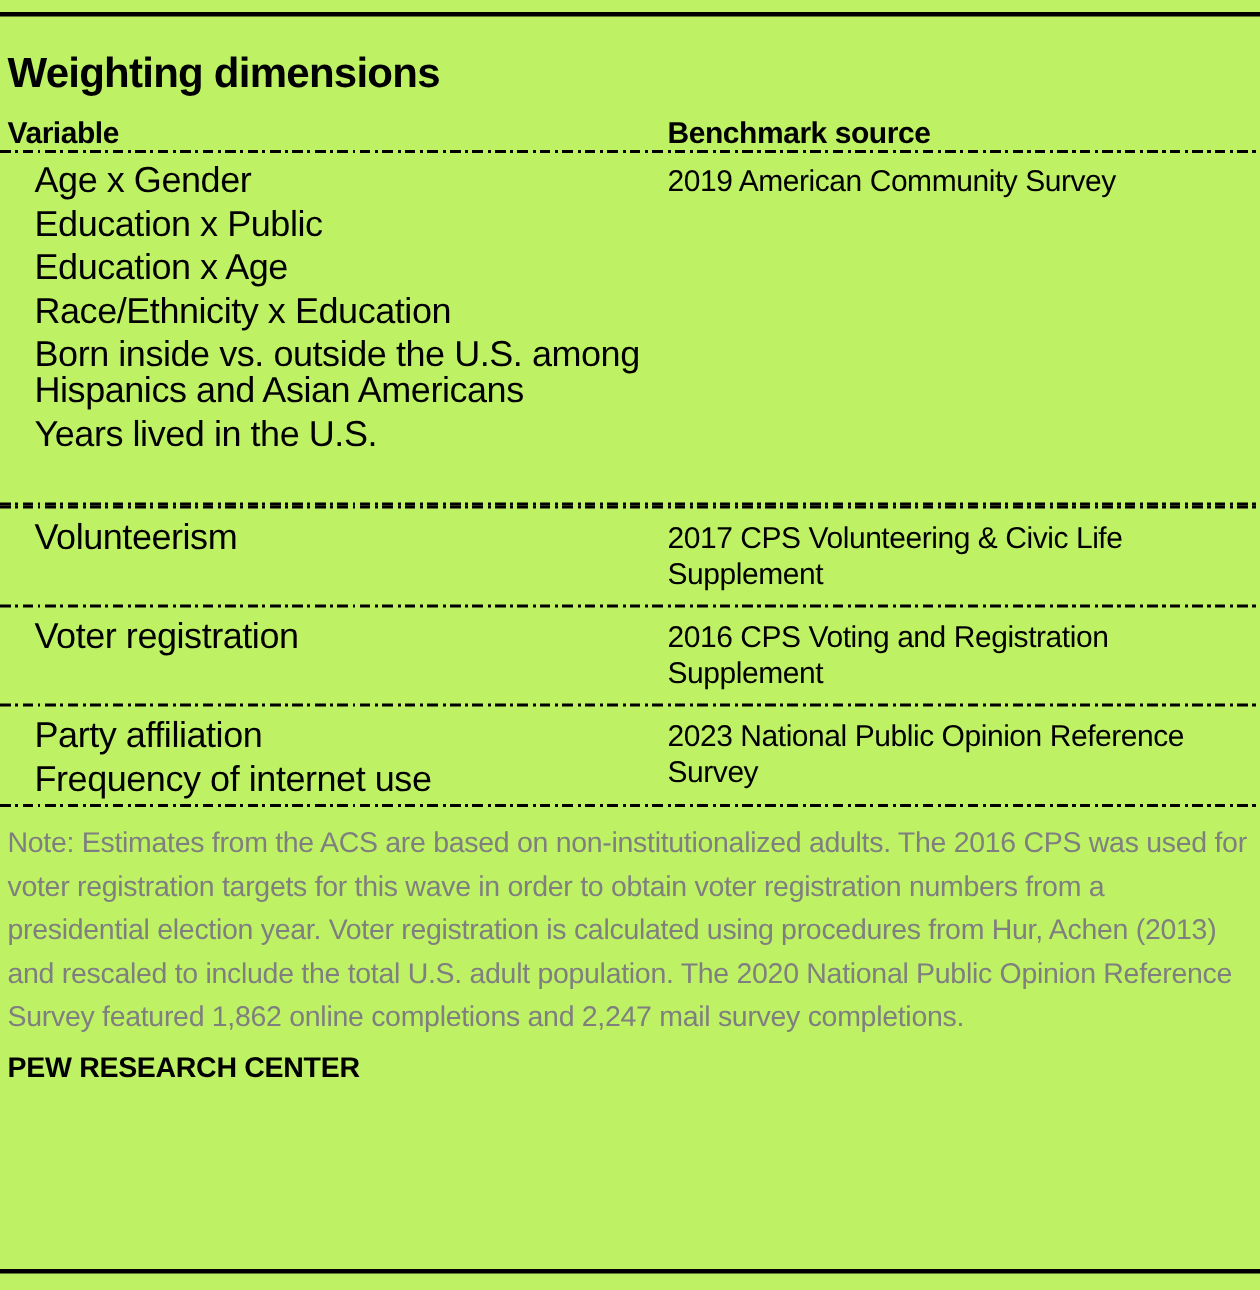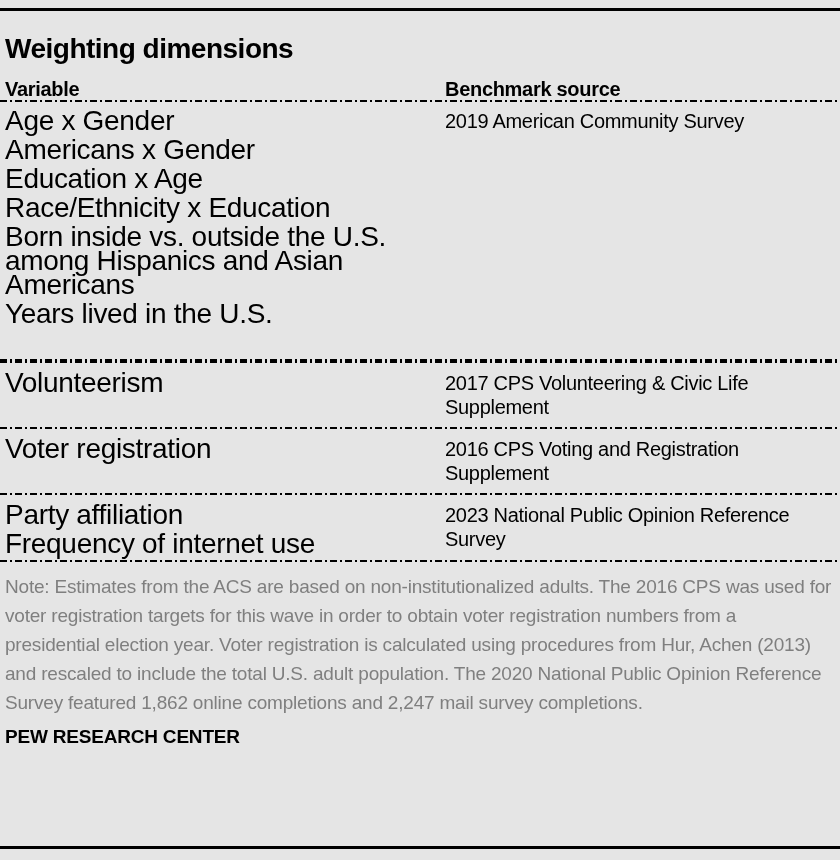--- a/index.html
+++ b/index.html
@@ -1,17 +1,17 @@
 <!DOCTYPE html>
 <html><head>
 <meta charset="utf-8">
 <style>
   html,body{margin:0;padding:0;background:#ffffff;}
   body{width:840px;height:860px;font-family:"Liberation Sans",sans-serif;color:#000;}
-  .page{position:relative;width:840px;height:860px;overflow:hidden;background:#e5e5e5;}
+  .page{position:relative;width:840px;height:860px;overflow:hidden;background:#bef264;}
 
   .rule{width:100%;background:#000;}
   .rule-top{height:3px;margin-top:8px;}
   .rule-bottom{position:absolute;left:0;top:846px;height:3px;}
 
   .title{
     margin:21px 5px 0 5px;
     font-size:28px;
     font-weight:bold;
     letter-spacing:-0.5px;
@@ -40,21 +40,21 @@
   }
 
   .trow{
     display:grid;
     grid-template-columns:445px 1fr;
     align-items:start;
     padding:8px 0;
   }
   .trow.first{padding-top:7px;padding-bottom:33px;}
   .trow.last{padding-bottom:4px;}
-  .col1{padding-left:5px;font-size:28px;letter-spacing:-0.3px;max-width:405px;}
+  .col1{padding-left:23px;font-size:24px;letter-spacing:-0.3px;max-width:405px;}
   .col1 p{margin:0 0 5px 0;line-height:24px;}
   .col1 p:last-child{margin-bottom:0;}
   .col2{font-size:20px;letter-spacing:-0.3px;line-height:24px;max-width:350px;}
 
   .note{
     margin:10px 6px 0 5px;
     font-size:19px;
     line-height:29px;
     letter-spacing:-0.2px;
     color:#7f7f7f;
@@ -80,21 +80,21 @@
     <div class="hcell c1">Variable</div>
     <div class="hcell c2">Benchmark source</div>
   </div>
 
   <div class="dashed"></div>
 
   <div id="rows">
       <div class="trow first">
         <div class="col1">
           <p>Age x Gender</p>
-          <p>Americans x Gender</p>
+          <p>Education x Public</p>
           <p>Education x Age</p>
           <p>Race/Ethnicity x Education</p>
           <p>Born inside vs. outside the U.S. among Hispanics and Asian Americans</p>
           <p>Years lived in the U.S.</p>
         </div>
         <div class="col2">2019 American Community Survey</div>
       </div>
       <div class="dashed"></div>
       <div class="dashed"></div>
       <div class="trow">

